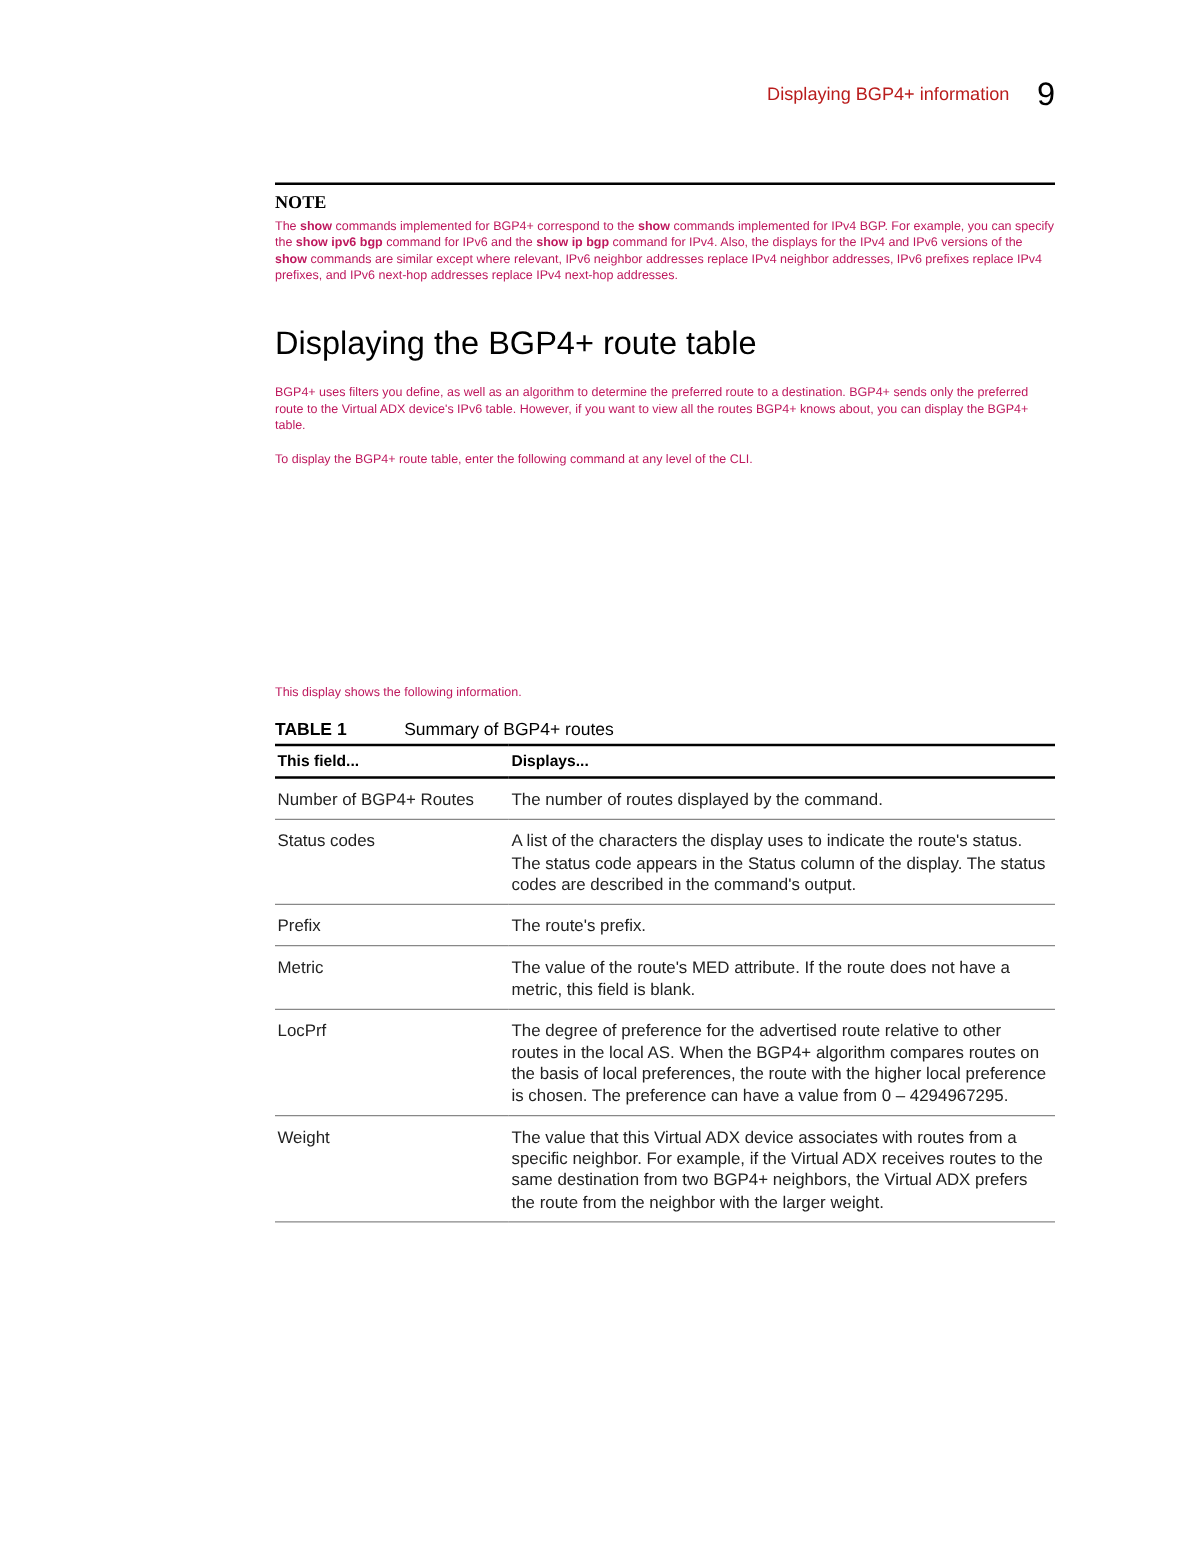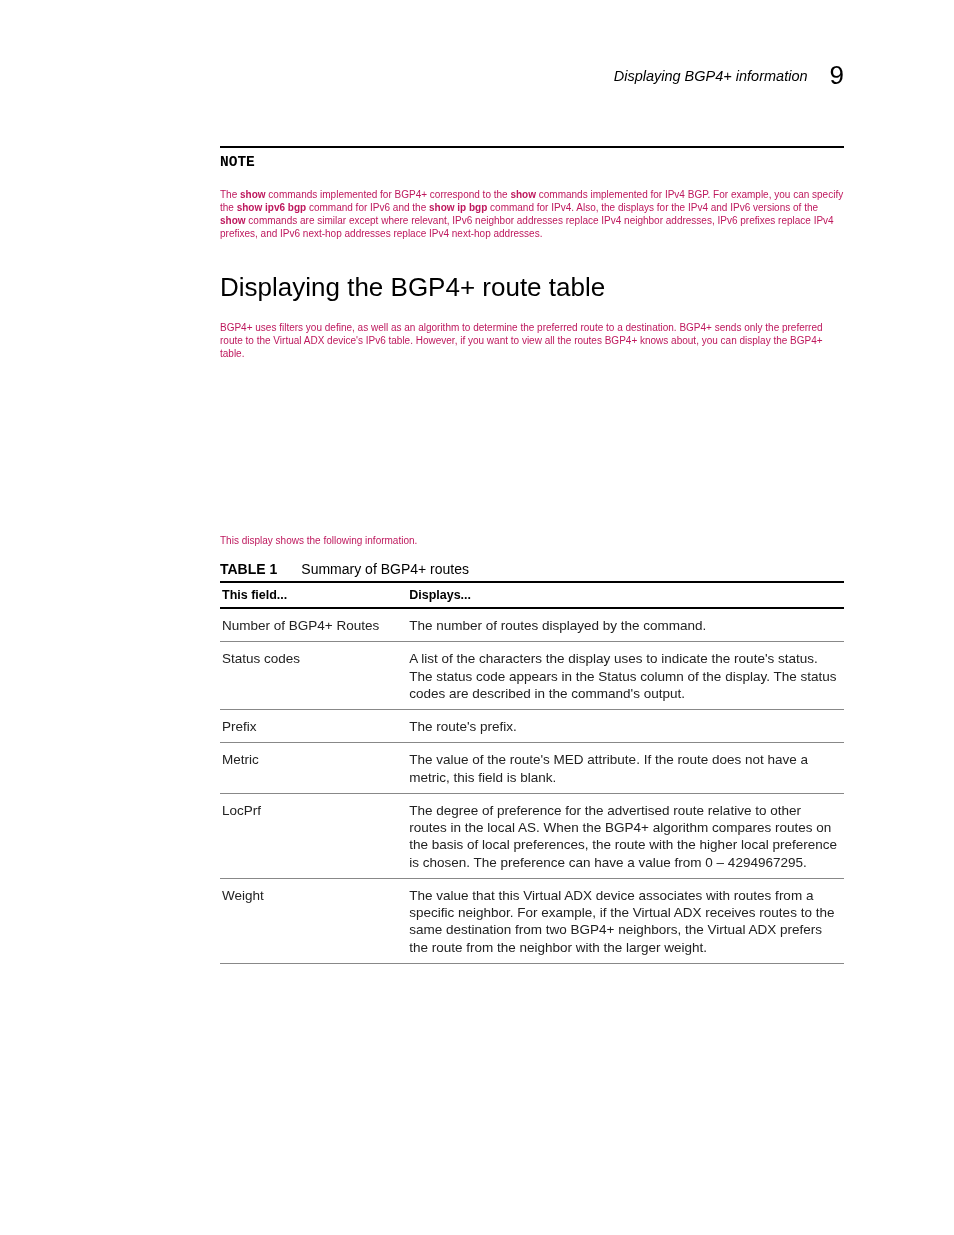--- a/index.html
+++ b/index.html
@@ -18,38 +18,37 @@
   }
   .running-header {
     display: flex;
     justify-content: flex-end;
     align-items: center;
     gap: 22px;
     margin-bottom: 55px;
   }
   .running-header .title {
     font-size: 14.5px;
-    font-style: italic;
-    color: #000000;
+    color: #b91c1c;
   }
   .running-header .chapnum {
     font-size: 26px;
     font-weight: 400;
     font-family: Arial, sans-serif;
   }
   .rule {
     border: none;
     border-top: 2px solid #000;
     margin: 0 0 6px 0;
   }
   .note-label {
-    font-family: Liberation Mono, monospace;
+    font-family: Liberation Serif, serif;
     font-weight: bold;
     font-size: 14.5px;
-    margin-bottom: 18px;
+    margin-bottom: 4px;
   }
   .body-text {
     font-size: 10px;
     line-height: 1.30;
     margin: 0 0 14px 0;
     color: #be185d;
   }
   .body-text .b { font-weight: bold; }
   h2.section {
     font-family: Arial, sans-serif;
@@ -62,21 +61,21 @@
     height: 160px;
   }
   .table-caption {
     font-size: 14px;
     margin: 6px 0 4px 0;
   }
   .table-caption .tlabel {
     font-family: Arial, sans-serif;
     font-weight: bold;
     font-size: 14px;
-    margin-right: 24px;
+    margin-right: 46px;
   }
   table.data {
     width: 100%;
     border-collapse: collapse;
     font-size: 13.5px;
   }
   table.data thead th {
     text-align: left;
     font-weight: bold;
     font-size: 12.5px;
@@ -106,20 +105,21 @@
 
   <hr class="rule">
   <div class="note-label">NOTE</div>
   <p class="body-text">
     <span>The </span><span class="b">show</span><span> commands implemented for BGP4+ correspond to the </span><span class="b">show</span><span> commands implemented for IPv4 BGP. For example, you can specify the </span><span class="b">show ipv6 bgp</span><span> command for IPv6 and the </span><span class="b">show ip bgp</span><span> command for IPv4. Also, the displays for the IPv4 and IPv6 versions of the </span><span class="b">show</span><span> commands are similar except where relevant, IPv6 neighbor addresses replace IPv4 neighbor addresses, IPv6 prefixes replace IPv4 prefixes, and IPv6 next-hop addresses replace IPv4 next-hop addresses.</span>
   </p>
 
   <h2 class="section">Displaying the BGP4+ route table</h2>
 
   <p class="body-text">BGP4+ uses filters you define, as well as an algorithm to determine the preferred route to a destination. BGP4+ sends only the preferred route to the Virtual ADX device's IPv6 table. However, if you want to view all the routes BGP4+ knows about, you can display the BGP4+ table.</p>
+  <p class="body-text">To display the BGP4+ route table, enter the following command at any level of the CLI.</p>
 
   <div class="code-gap"></div>
 
   <p class="body-text">This display shows the following information.</p>
 
   <div class="table-caption">
     <span class="tlabel">TABLE 1</span><span>Summary of BGP4+ routes</span>
   </div>
 
   <table class="data">

